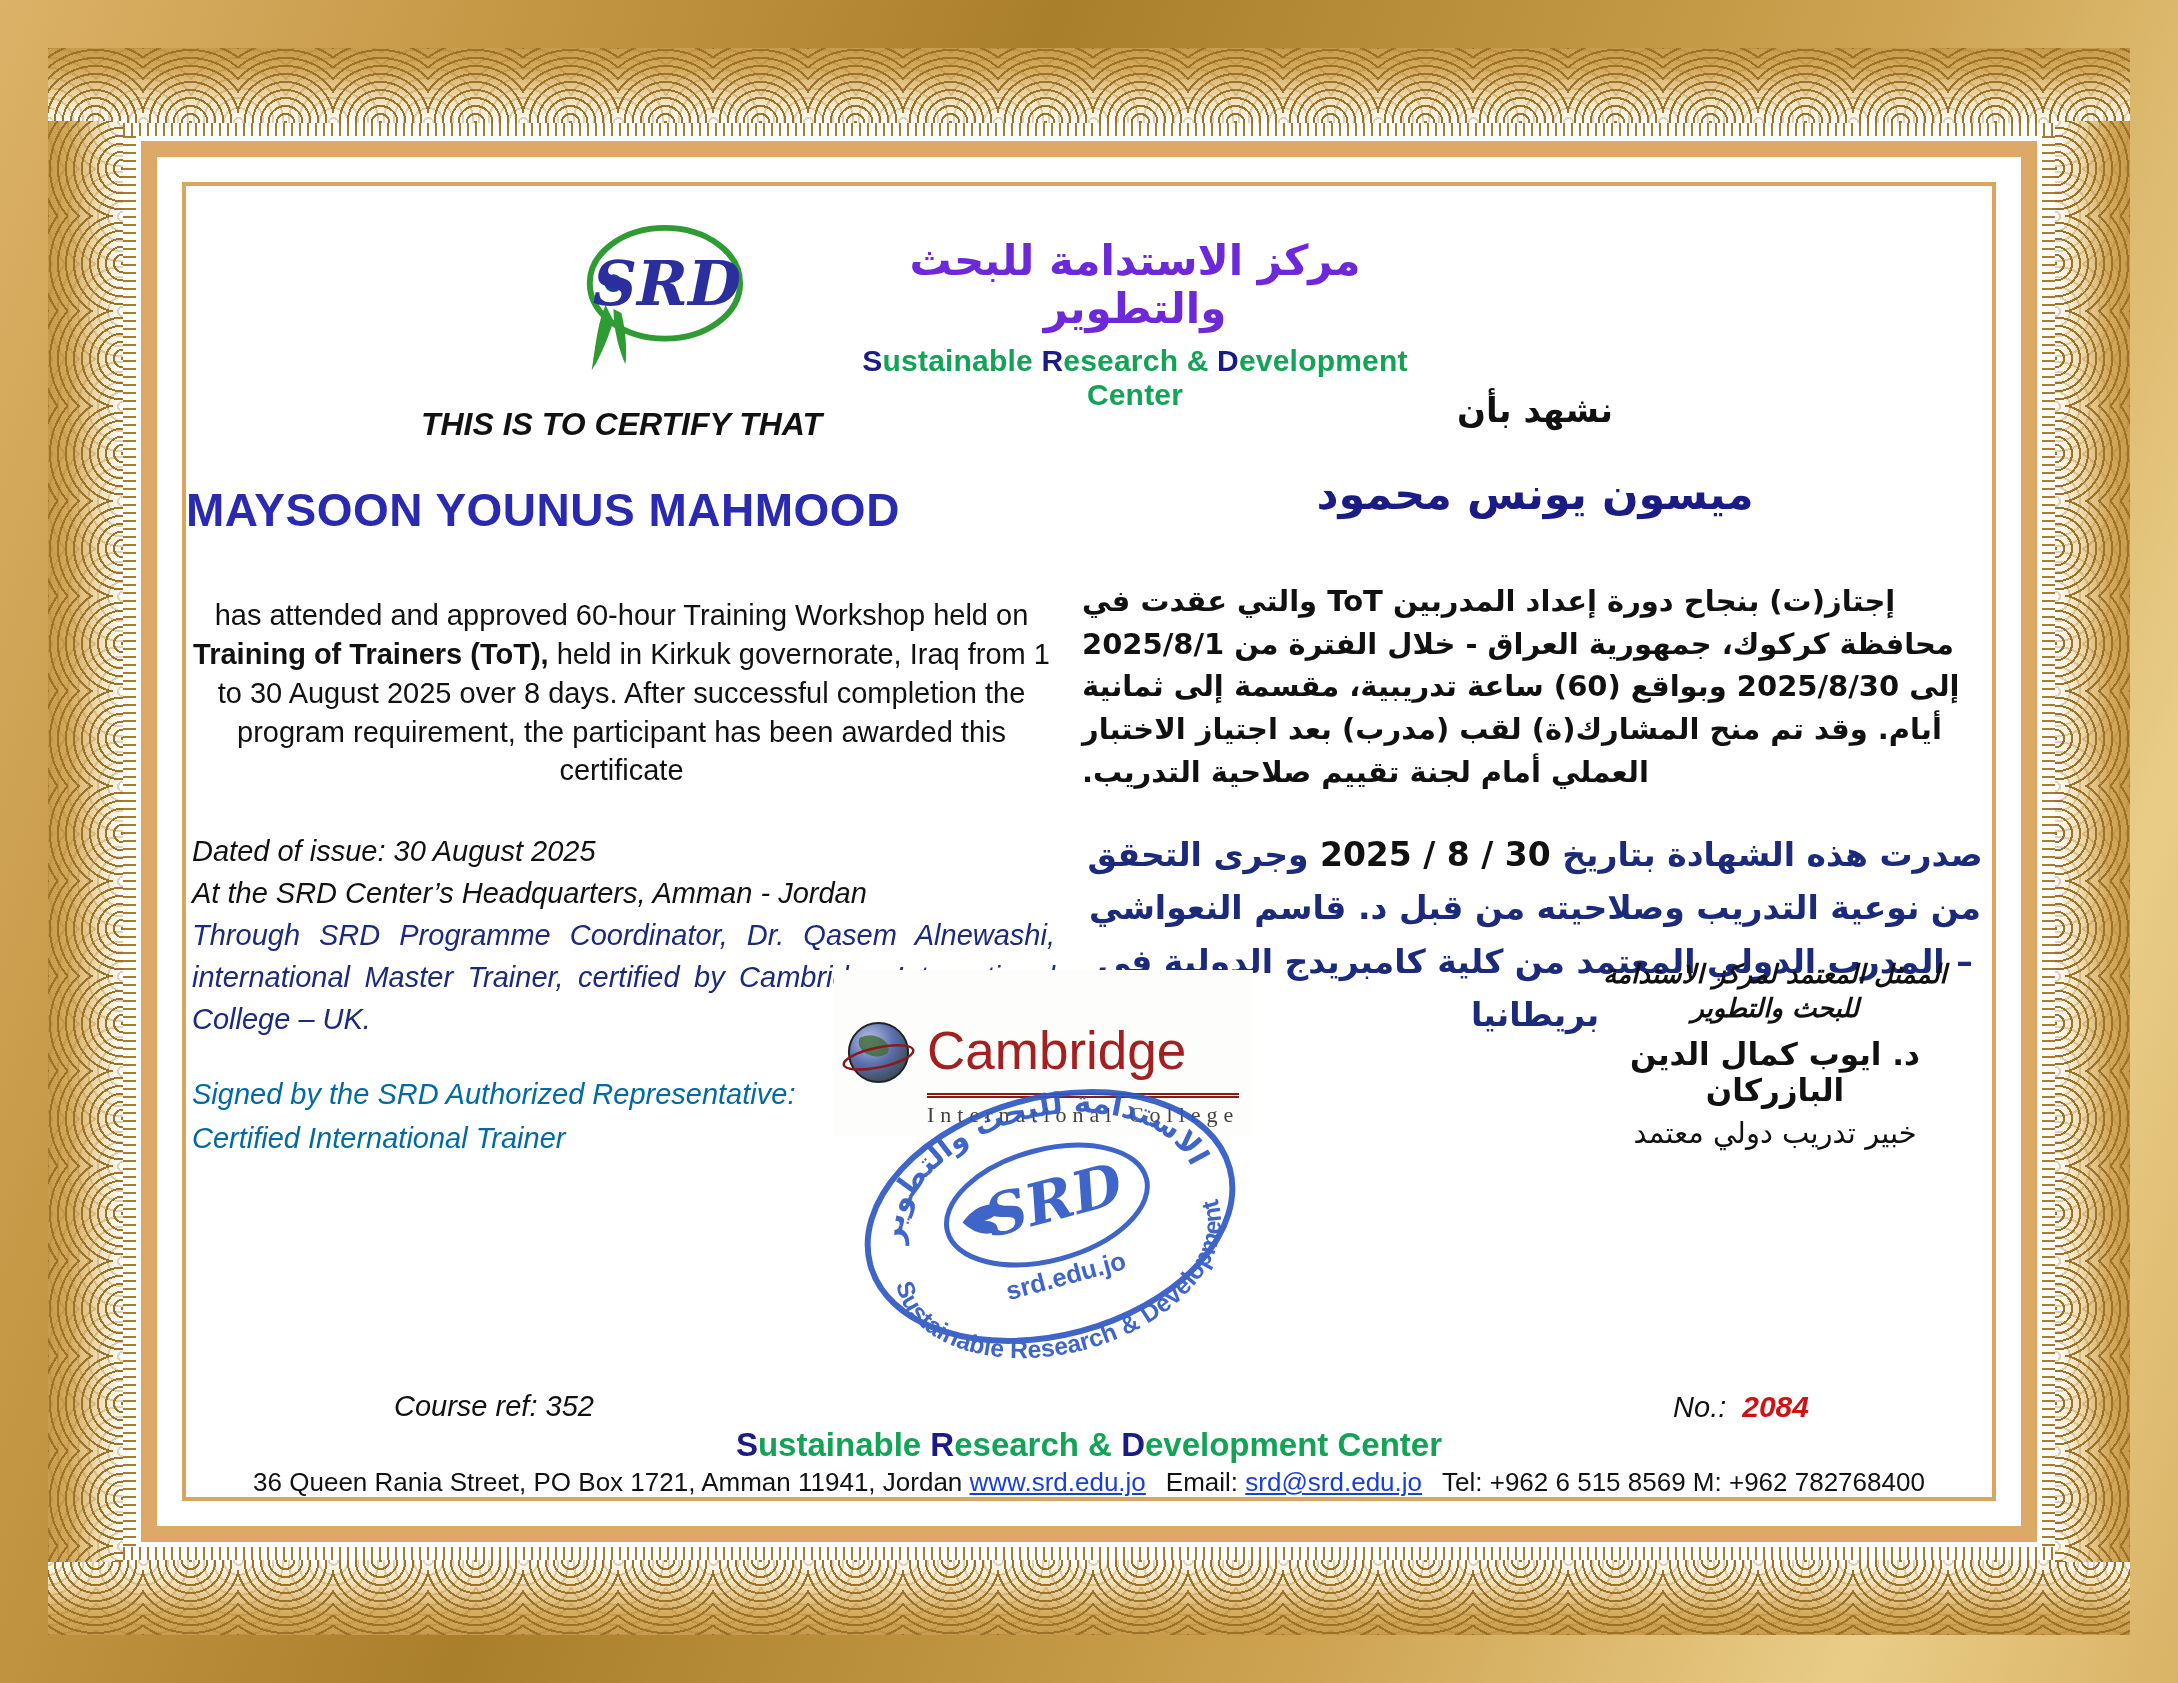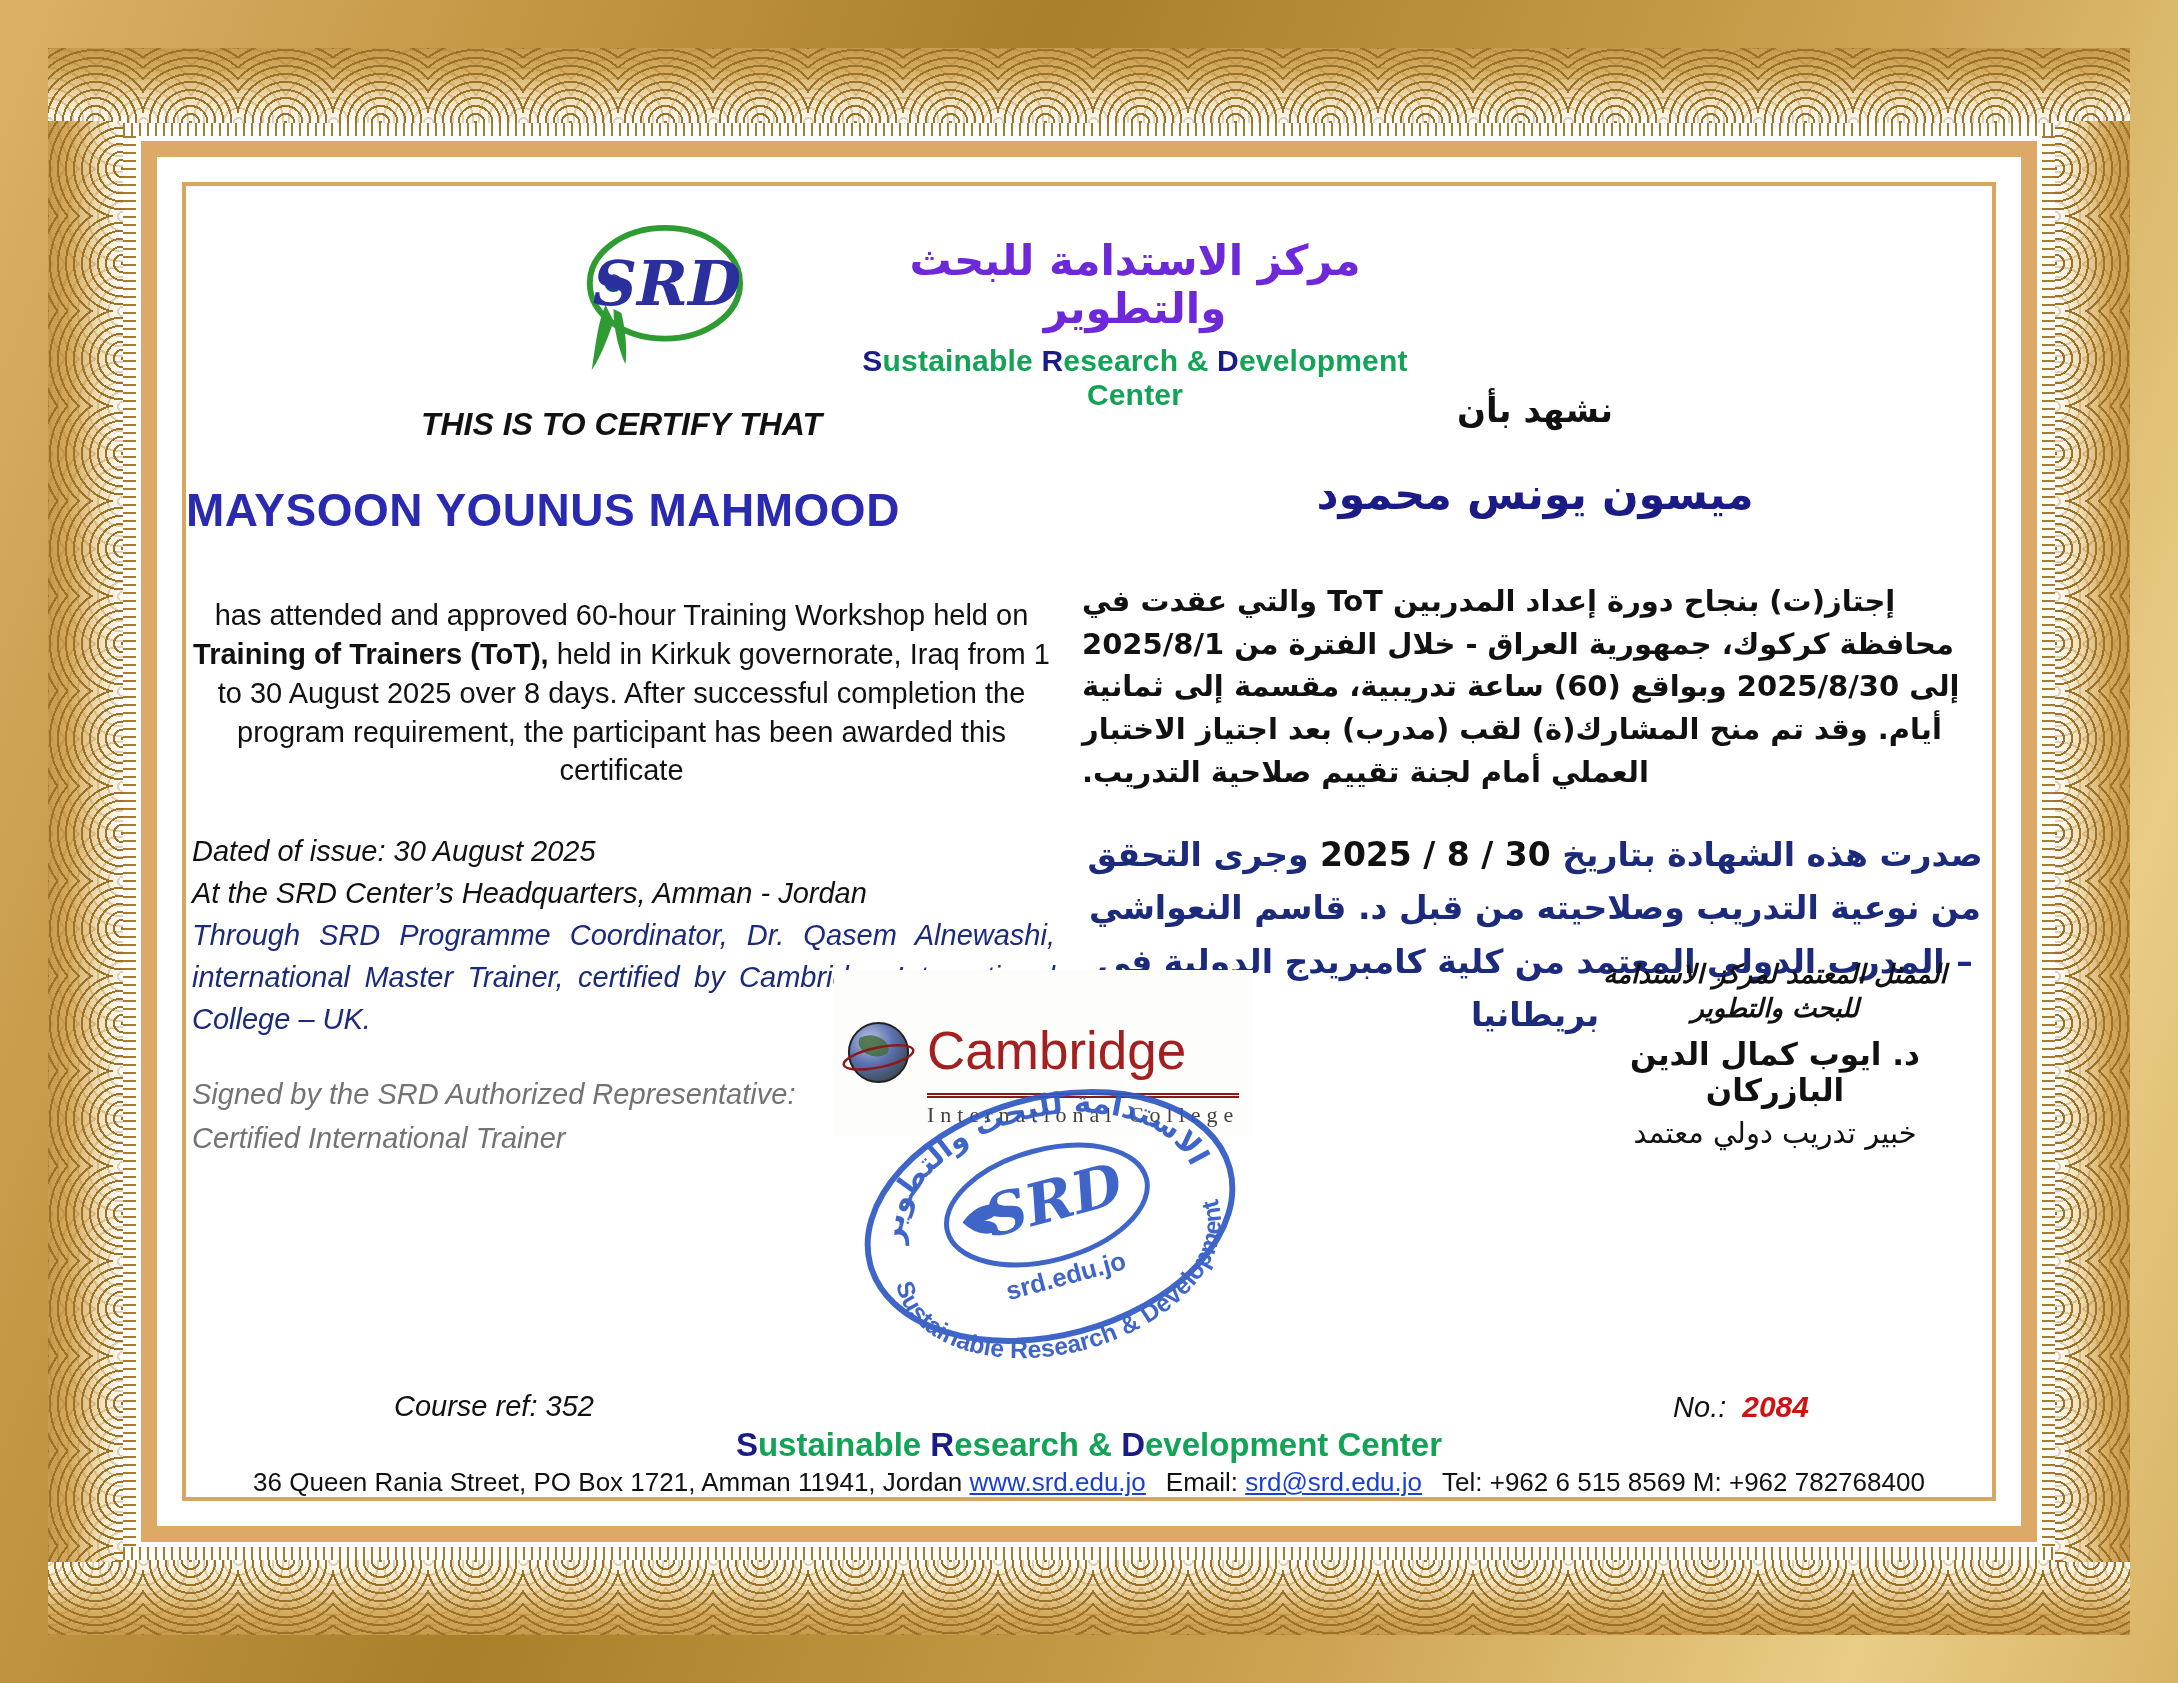--- a/index.html
+++ b/index.html
@@ -71,21 +71,21 @@
     font-size:32px;font-weight:bold;font-style:italic;color:#111;}
   .name-en{position:absolute;top:297px;left:0;width:871px;text-align:left;
     font-size:46px;font-weight:bold;color:#2a2ab0;letter-spacing:0.5px;}
   .body-en{position:absolute;top:410px;left:5px;width:861px;text-align:center;
     font-size:29px;line-height:1.34;color:#111;}
   .body-en b{font-weight:bold;}
   .dated-block{position:absolute;top:644px;left:6px;width:863px;
     font-size:29px;font-style:italic;color:#111;line-height:1.45;}
   .coordinator{color:#1b2a7a;text-align:justify;}
   .signed-block{position:absolute;top:887px;left:6px;width:693px;
-    font-size:29px;font-style:italic;color:#737373;line-height:1.5;}
+    font-size:29px;font-style:italic;color:#0369a1;line-height:1.5;}
   .signer-name{font-size:31px;font-weight:bold;}
 
   
   .certify-ar{position:absolute;top:204px;left:901px;width:896px;text-align:center;direction:rtl;
     font-family:"DejaVu Sans",sans-serif;font-size:34px;font-weight:bold;color:#111;}
   .name-ar{position:absolute;top:283px;left:901px;width:896px;text-align:center;direction:rtl;
     font-family:"DejaVu Sans",sans-serif;font-size:43px;font-weight:bold;color:#1b1b86;}
   .body-ar{position:absolute;top:394px;left:896px;width:906px;text-align:left;direction:rtl;
     font-family:"DejaVu Sans",sans-serif;font-size:29px;font-weight:bold;color:#111;line-height:1.47;}
   .verify-ar{position:absolute;top:642px;left:896px;width:906px;text-align:center;direction:rtl;

